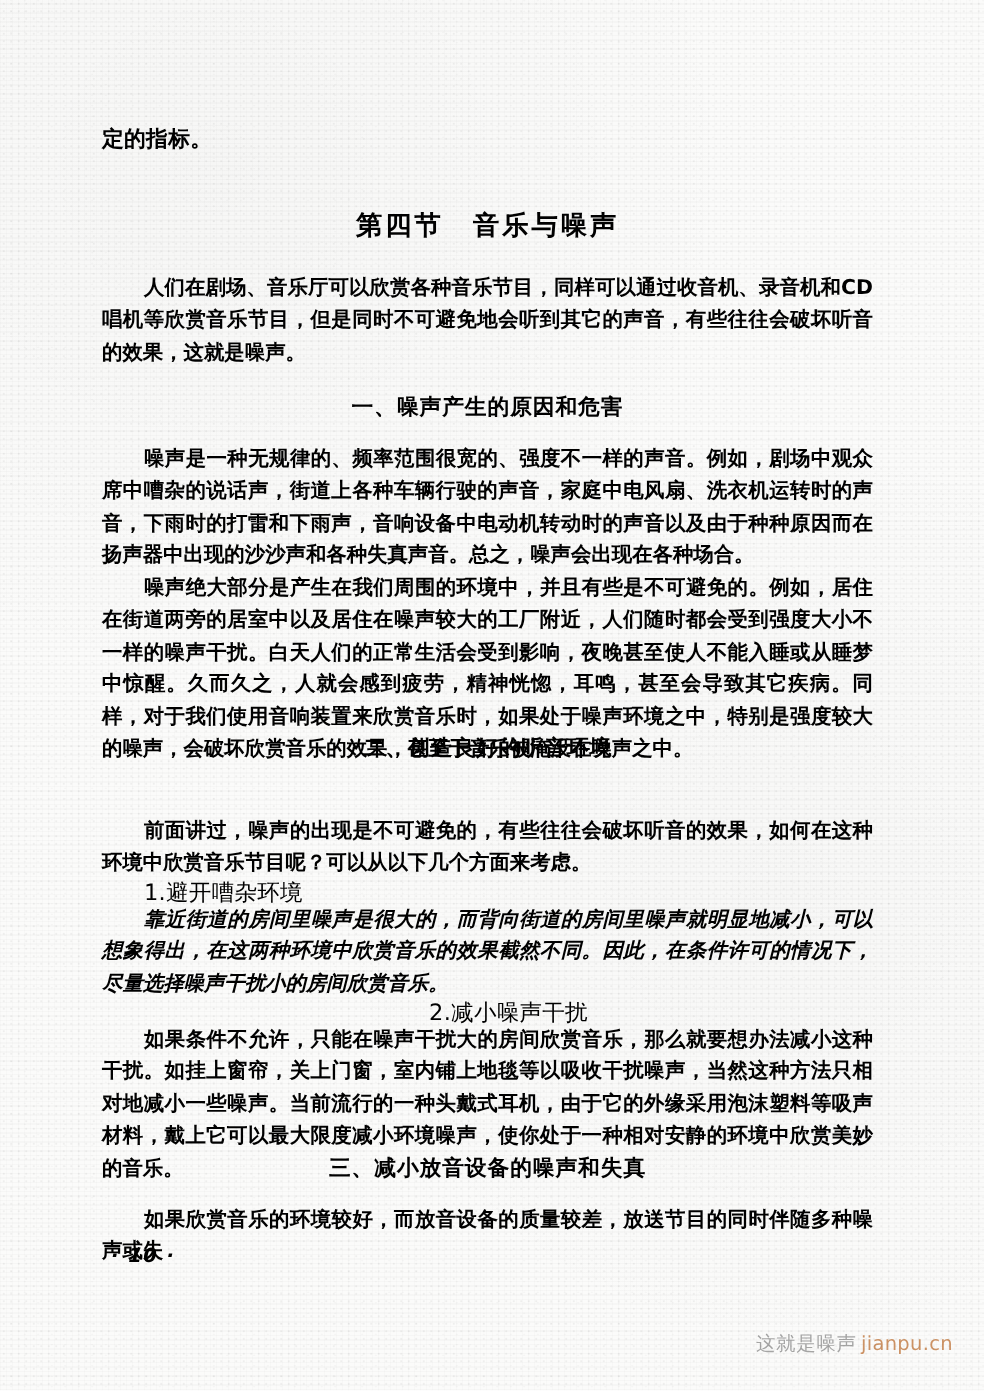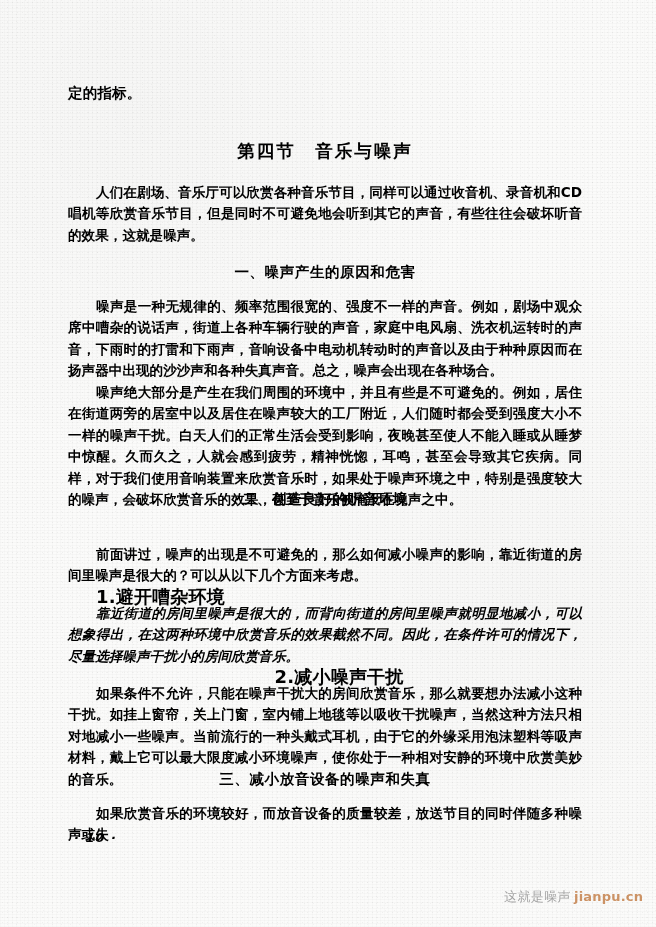--- a/index.html
+++ b/index.html
@@ -92,22 +92,22 @@
     text-justify: inter-character;
     text-indent: 28px;
     letter-spacing: 0px;
     word-break: break-all;
   }
 
   .numbered {
     position: absolute;
     left: 0;
     width: 514px;
-    font-size: 18px;
-    font-weight: 700;
+    font-size: 15px;
+    font-weight: 400;
     line-height: 1;
     text-indent: 28px;
     letter-spacing: 0.2px;
     white-space: nowrap;
   }
 
   .folio {
     position: absolute;
     left: 6px;
     top: 831px;
@@ -130,21 +130,21 @@
   }
 
   #watermark .wm-cn {
     color: #8d8d8d;
     font-weight: 400;
     letter-spacing: 0.4px;
   }
 
   #watermark .wm-en {
     color: #c0763c;
-    font-weight: 700;
+    font-weight: 400;
     letter-spacing: 0.2px;
     margin-left: 3px;
   }
 </style>
 </head>
 <body>
 
 <div id="page">
 
   <div id="content">
@@ -156,21 +156,21 @@
     <div class="para" style="top:182px;">人们在剧场、音乐厅可以欣赏各种音乐节目，同样可以通过收音机、录音机和CD唱机等欣赏音乐节目，但是同时不可避免地会听到其它的声音，有些往往会破坏听音的效果，这就是噪声。</div>
 
     <div class="sub-title" style="top:265px;text-align:center;">一、噪声产生的原因和危害</div>
 
     <div class="para" style="top:296px;">噪声是一种无规律的、频率范围很宽的、强度不一样的声音。例如，剧场中观众席中嘈杂的说话声，街道上各种车辆行驶的声音，家庭中电风扇、洗衣机运转时的声音，下雨时的打雷和下雨声，音响设备中电动机转动时的声音以及由于种种原因而在扬声器中出现的沙沙声和各种失真声音。总之，噪声会出现在各种场合。</div>
 
     <div class="para" style="top:382px;">噪声绝大部分是产生在我们周围的环境中，并且有些是不可避免的。例如，居住在街道两旁的居室中以及居住在噪声较大的工厂附近，人们随时都会受到强度大小不一样的噪声干扰。白天人们的正常生活会受到影响，夜晚甚至使人不能入睡或从睡梦中惊醒。久而久之，人就会感到疲劳，精神恍惚，耳鸣，甚至会导致其它疾病。同样，对于我们使用音响装置来欣赏音乐时，如果处于噪声环境之中，特别是强度较大的噪声，会破坏欣赏音乐的效果，甚至于音乐被淹没在噪声之中。</div>
 
     <div class="sub-title" style="top:492px;">二、创造良好的听音环境</div>
 
-    <div class="para" style="top:544px;">前面讲过，噪声的出现是不可避免的，那么如何减小噪声的影响，靠近街道的房间里噪声是很大的？可以从以下几个方面来考虑。</div>
+    <div class="para" style="top:544px;">前面讲过，噪声的出现是不可避免的，有些往往会破坏听音的效果，如何在这种环境中欣赏音乐节目呢？可以从以下几个方面来考虑。</div>
 
     <div class="numbered" style="top:588px;">1.避开嘈杂环境</div>
 
     <div class="para" style="top:603px;font-style:italic;">靠近街道的房间里噪声是很大的，而背向街道的房间里噪声就明显地减小，可以想象得出，在这两种环境中欣赏音乐的效果截然不同。因此，在条件许可的情况下，尽量选择噪声干扰小的房间欣赏音乐。</div>
 
     <div class="numbered" style="top:668px;text-align:center;">2.减小噪声干扰</div>
 
     <div class="para" style="top:683px;">如果条件不允许，只能在噪声干扰大的房间欣赏音乐，那么就要想办法减小这种干扰。如挂上窗帘，关上门窗，室内铺上地毯等以吸收干扰噪声，当然这种方法只相对地减小一些噪声。当前流行的一种头戴式耳机，由于它的外缘采用泡沫塑料等吸声材料，戴上它可以最大限度减小环境噪声，使你处于一种相对安静的环境中欣赏美妙的音乐。</div>
 
     <div class="sub-title" style="top:772px;">三、减小放音设备的噪声和失真</div>

